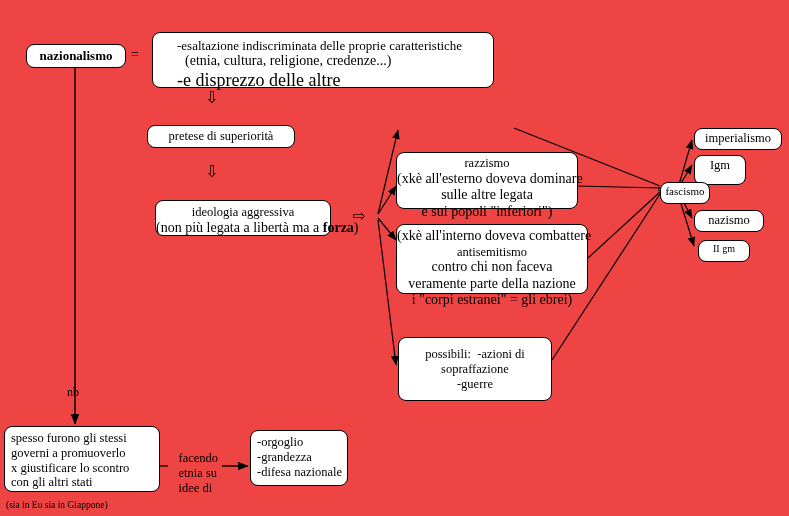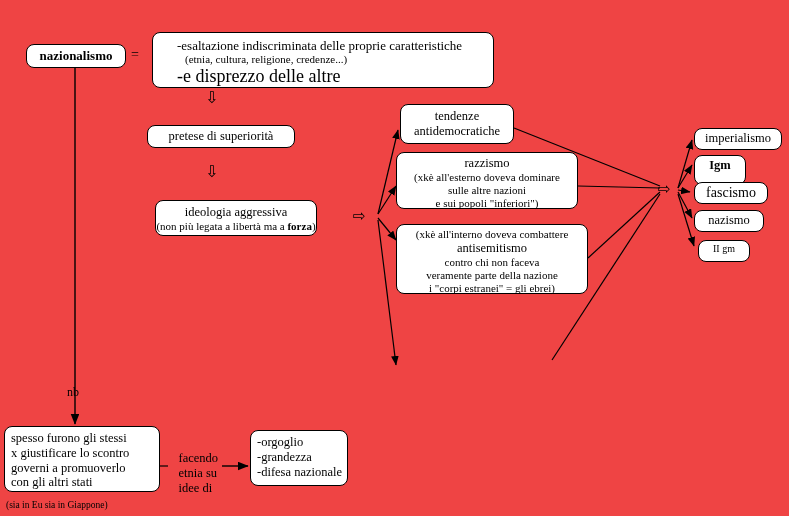--- a/index.html
+++ b/index.html
@@ -39,21 +39,21 @@
     display: block;
     white-space: pre;
   }
   .plain {
     position: absolute;
     background: transparent;
     border: none;
     white-space: pre;
   }
   .small {
-    font-size: 11px;
+    font-size: 14px;
   }
   .tiny {
     font-size: 9.5px;
   }
   .b {
     font-weight: bold;
   }
   .lft {
     text-align: left;
   }
@@ -117,76 +117,77 @@
   </div>
 
   <div class="arrow-glyph" style="left:205px; top:88px; font-size:16px;">⇩</div>
 
   <div class="node" style="left:147px; top:125px; width:148px; height:23px; padding-top:3px; font-size:12.5px;">
     <span class="ln">pretese di superiorità</span>
   </div>
 
   <div class="arrow-glyph" style="left:205px; top:162px; font-size:16px;">⇩</div>
 
-  <div class="node" style="left:155px; top:200px; width:162px; height:36px; padding-top:4px;">
+  <div class="node" style="left:155px; top:200px; width:176px; height:36px; padding-top:4px;">
     <span class="ln" style="font-size:12.5px;">ideologia aggressiva</span>
     <span class="ln small"><span>(non più legata a libertà ma a </span><span class="b">forza</span><span>)</span></span>
   </div>
 
   <div class="arrow-glyph" style="left:353px; top:207px; font-size:15px;">⇨</div>
 
-  <div class="node" style="left:400px; top:104px; width:114px; height:40px; padding-top:4px; font-size:12.5px;">
-    <span class="ln">tendenze</span>
-    <span class="ln">antidemocratiche</span>
-  </div>
 
   <div class="node" style="left:396px; top:152px; width:182px; height:57px; padding-top:3px;">
     <span class="ln" style="font-size:12.5px;">razzismo</span>
     <span class="ln small">(xkè all'esterno doveva dominare</span>
-    <span class="ln small">sulle altre nazioni</span>
+    <span class="ln small">sulle altre legata</span>
     <span class="ln small">e sui popoli "inferiori")</span>
   </div>
 
   <div class="node" style="left:396px; top:224px; width:192px; height:70px; padding-top:3px;">
     <span class="ln small">(xkè all'interno doveva combattere</span>
     <span class="ln" style="font-size:12.5px;">antisemitismo</span>
     <span class="ln small">contro chi non faceva</span>
     <span class="ln small">veramente parte della nazione</span>
     <span class="ln small">i "corpi estranei" = gli ebrei)</span>
   </div>
 
+  <div class="node" style="left:398px; top:337px; width:154px; height:64px; padding-top:9px; font-size:12.5px;">
+    <span class="ln">possibili:  -azioni di</span>
+    <span class="ln">sopraffazione</span>
+    <span class="ln">-guerre</span>
+  </div>
 
   <div class="arrow-glyph" style="left:658px; top:180px; font-size:15px;">⇨</div>
 
   <div class="node" style="left:694px; top:128px; width:88px; height:22px; padding-top:2px; font-size:12.5px;">
     <span class="ln">imperialismo</span>
   </div>
 
-  <div class="node" style="left:694px; top:155px; width:52px; height:30px; padding-top:2px; font-size:12.5px;font-weight:bold;">
+  <div class="node" style="left:694px; top:155px; width:52px; height:30px; padding-top:2px; font-size:12.5px;">
     <span class="ln">Igm</span>
   </div>
 
-  <div class="node" style="left:694px; top:182px; width:74px; height:22px; padding-top:2px; font-size:14px;">
+  <div class="node" style="left:660px; top:182px; width:50px; height:22px; padding-top:2px; font-size:11px;">
     <span class="ln">fascismo</span>
   </div>
 
   <div class="node" style="left:694px; top:210px; width:70px; height:22px; padding-top:2px; font-size:12.5px;">
     <span class="ln">nazismo</span>
   </div>
 
   <div class="node" style="left:698px; top:240px; width:52px; height:22px; padding-top:2px; font-size:10px;">
     <span class="ln">II gm</span>
   </div>
 
   <div class="plain" style="left:67px; top:385px; font-size:12px;">nb</div>
 
   <div class="node lft" style="left:4px; top:426px; width:156px; height:66px; padding:4px 6px; font-size:12.5px;">
     <span class="ln">spesso furono gli stessi</span>
+    <span class="ln">governi a promuoverlo</span>
     <span class="ln">x giustificare lo scontro</span>
-    <span class="ln">governi a promuoverlo</span>
     <span class="ln">con gli altri stati</span>
   </div>
 
   <div class="plain tiny" style="left:6px; top:500px;">(sia in Eu sia in Giappone)</div>
 
   <div class="plain lft" style="left:166px; top:436px; font-size:12.5px;">
     <span class="ln">facendo</span>
     <span class="ln">etnia su</span>
     <span class="ln">idee di</span>
   </div>

